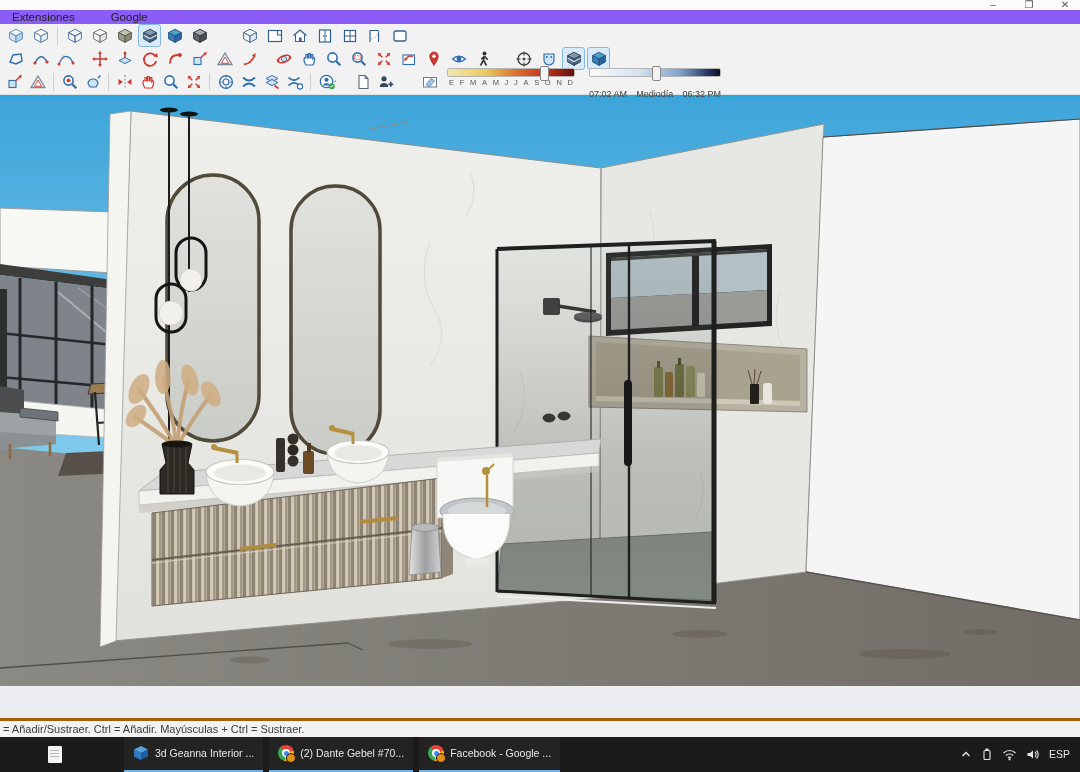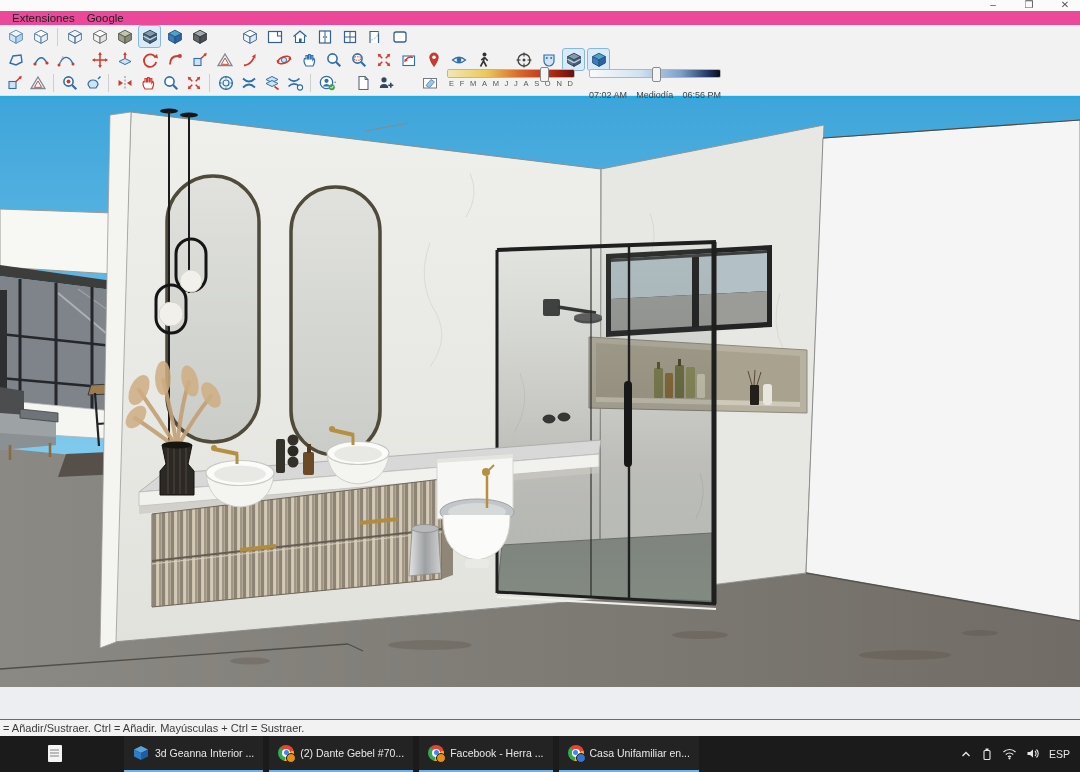--- a/index.html
+++ b/index.html
@@ -2,21 +2,21 @@
 <html><head>
 <meta charset="utf-8">
 <style>
   html,body{margin:0;padding:0;width:1080px;height:772px;overflow:hidden;
     font-family:"Liberation Sans", sans-serif;background:#f2f2f2;}
   .app{position:relative;width:1080px;height:772px;display:flex;flex-direction:column;}
   
   .titlebar{height:12px;background:#fbfbfb;display:flex;justify-content:flex-end;align-items:center;}
   .wbtns{display:flex;gap:22px;margin-right:8px;}
   .wbtn{font-size:10px;color:#555;line-height:10px;width:14px;text-align:center;cursor:default;}
-  .menubar{height:16px;background:#ec4899;display:flex;align-items:center;padding-left:12px;gap:12px;}
+  .menubar{height:16px;background:#8b5cf6;display:flex;align-items:center;padding-left:12px;gap:36px;}
   .menuitem{font-size:11.5px;color:#1f1f1f;}
   
   .trow{background:#f2f2f2;display:flex;align-items:center;padding-left:3px;}
   .trow1{height:27px;}
   .trow2{height:26px;}
   .trow3{height:24px;border-bottom:1px solid #e0e0e0;}
   .tbtn{width:21px;height:21px;display:inline-flex;align-items:center;justify-content:center;margin:0 1px;border:1px solid transparent;border-radius:3px;}
   .tbtn.sm{width:19px;height:19px;}
   .tbtn svg{display:block;}
   .tbtn.sel{background:#d9ebf8;border:1px solid #86b8de;}
@@ -28,21 +28,21 @@
   .track{position:relative;height:7px;border:1px solid #b5b5b5;border-radius:2px;margin-top:2px;}
   .track.date{background:linear-gradient(90deg,#f2e8b2,#ecc95c 30%,#da6e2e 55%,#c23018 78%,#64110b);}
   .track.time{background:linear-gradient(90deg,#fafafa,#d3e2f0 38%,#7e9fca 70%,#20305e 92%,#0b0c1a);}
   .thumb{position:absolute;top:-3px;width:7px;height:13px;background:#f4f4f4;border:1px solid #8a8a8a;border-radius:2px;}
   .ticks{display:flex;justify-content:space-between;font-size:7.5px;color:#555;margin-top:1px;padding:0 2px;}
   .tlabels{display:flex;justify-content:space-between;font-size:9px;color:#444;margin-top:12px;}
   
   .vpline{height:3px;background:#2aa9e0;}
   .viewport{height:620px;position:relative;background:#edeef2;}
   
-  .statusbar{height:18px;background:#f2f2f2;border-top:1px solid #a16207;display:flex;align-items:center;}
+  .statusbar{height:18px;background:#f2f2f2;border-top:3px solid #a16207;display:flex;align-items:center;}
   .statustext{font-size:11px;color:#3a3a3a;padding-left:3px;}
   
   .taskbar{height:41px;background:#1b1b1b;display:flex;align-items:stretch;}
   .tb-left{display:flex;align-items:center;padding-left:48px;}
   .docicon{width:14px;height:17px;background:#f4f4f4;border-radius:1px;position:relative;margin-right:62px;}
   .docicon::after{content:"";position:absolute;left:2px;top:4px;width:9px;height:1.5px;background:#bbb;box-shadow:0 3px 0 #bbb,0 6px 0 #bbb;}
   .tapps{display:flex;align-items:stretch;gap:6px;}
   .tapp{display:flex;align-items:center;gap:6px;padding:0 9px;max-width:152px;border-bottom:2px solid #6cb2e8;background:#232323;}
   .tapp .lbl{font-size:10.5px;color:#e8e8e8;white-space:nowrap;overflow:hidden;text-overflow:ellipsis;max-width:112px;}
   .appico{position:relative;width:16px;height:16px;flex:0 0 16px;}
@@ -533,21 +533,21 @@
             <span>D</span>
           </div>
       </div>
       <div class="sliderblock time">
         <div class="track time">
           <span class="thumb" id="timeThumb" style="left: 48%;"></span>
         </div>
         <div class="tlabels">
           <span>07:02 AM</span>
           <span>Mediodía</span>
-          <span>06:56 PM</span>
+          <span>06:32 PM</span>
         </div>
       </div>
     </div>
   </div>
 
   <div class="vpline"></div>
 
   <div class="viewport">
   <svg width="1080" height="620" viewBox="0 106 1080 620">
     <defs>
@@ -855,29 +855,21 @@
             <span class="badge" style="background:#e58e1a"></span>
           </span>
           <span class="lbl">(2) Dante Gebel #70...</span>
         </div>
         <div class="tapp">
           <span class="appico chrome">
             <span class="c-in"></span>
             <span class="c-dot"></span>
             <span class="badge" style="background:#e58e1a"></span>
           </span>
-          <span class="lbl">Facebook - Herra ...</span>
-        </div>
-        <div class="tapp">
-          <span class="appico chrome">
-            <span class="c-in"></span>
-            <span class="c-dot"></span>
-            <span class="badge" style="background:#3b6fd4"></span>
-          </span>
-          <span class="lbl">Casa Unifamiliar en...</span>
+          <span class="lbl">Facebook - Google ...</span>
         </div>
       </div>
     <div class="tray">
       <span>
         <svg width="12" height="12" viewBox="0 0 12 12">
             <path d="M2.5,8 L6,4.5 L9.5,8" stroke="#e6e6e6" stroke-width="1.4" fill="none"></path>
           </svg>
       </span>
       <span>
         <svg width="12" height="14" viewBox="0 0 12 14">

